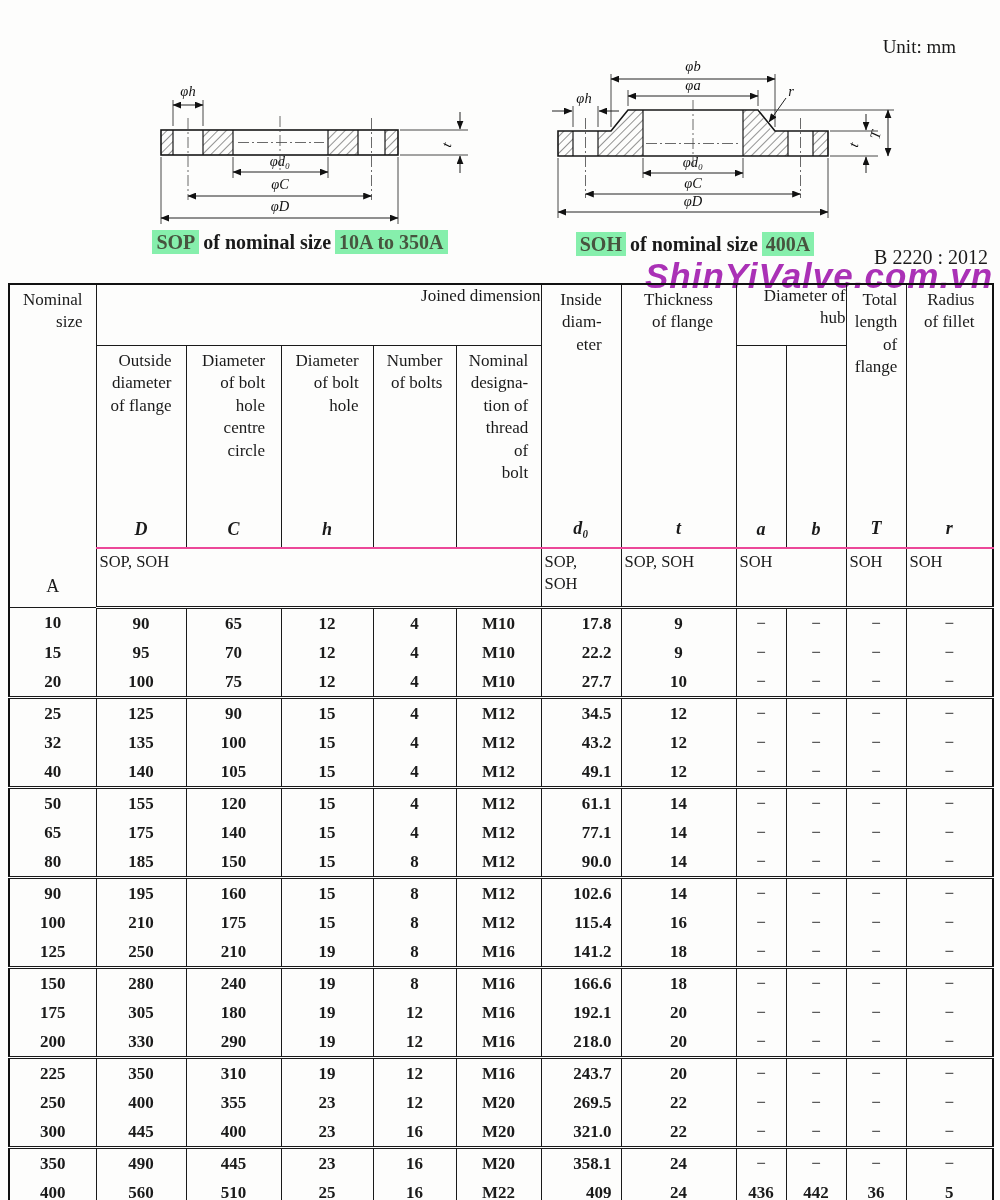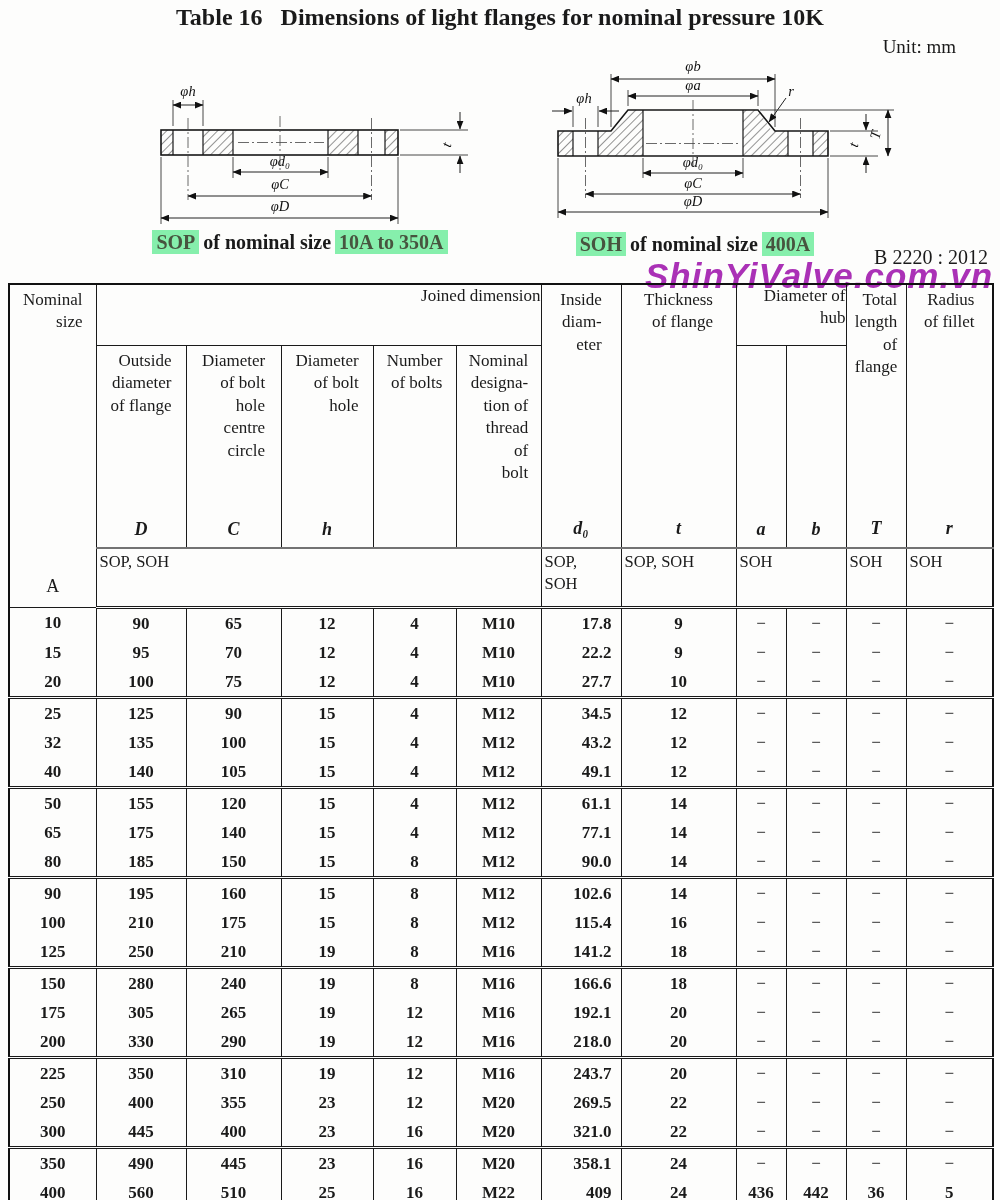--- a/index.html
+++ b/index.html
@@ -43,38 +43,37 @@
   .flange thead th{font-size:17px;line-height:1.32;text-align:right;vertical-align:top;}
   .pre{white-space:pre-line;}
   th.joined{vertical-align:middle;height:60px;}
   th.hubhead{vertical-align:middle;}
   .cellv{display:flex;flex-direction:column;justify-content:space-between;align-items:center;}
   .cv-corner{height:310px;padding:4px 0 5px 0;}
   .cv-tall{height:252px;padding:4px 0 5px 0;}
   .cv-sub{height:192px;padding:4px 0 5px 0;gap:16px;}
   .sym{font-style:italic;font-weight:bold;font-size:18px;}
   tr.typerow th{
-    height:55px;border-top:2px solid #737373;border-bottom:3px double #1a1a1a;
+    height:55px;border-top:2px solid #ec4899;border-bottom:3px double #1a1a1a;
     text-align:left;vertical-align:top;padding:2px 0 0 3px;font-size:16.5px;
   }
   .corner-a{font-size:18px;}
   .flange tbody td{
     height:29px;text-align:center;font-size:17px;font-weight:bold;
     border-top:0;border-bottom:0;vertical-align:middle;
   }
   .flange tbody tr.group-start td{border-top:3px double #1a1a1a;}
   .flange tbody td.num-right{text-align:right;padding-right:9px;}
   .flange tbody td.dash{color:#555;}
 </style>
 </head>
 <body>
 
 <div class="page">
 
-  <h1 class="title"><span>Table 16</span><span class="tmain">Dimensions of light flanges for nominal pressure 10K</span></h1>
 
   <div class="unit">Unit: mm</div>
 
   <svg class="fig fig-sop" width="380" height="172" viewBox="0 0 380 172">
     <defs>
       <pattern id="hatch" patternUnits="userSpaceOnUse" width="6" height="6" patternTransform="rotate(45)">
         <line x1="0" y1="0" x2="0" y2="6" stroke="#3a3a3a" stroke-width="1.1"></line>
       </pattern>
       <marker id="arr" viewBox="0 0 10 8" refX="9.5" refY="4" markerWidth="9" markerHeight="7" orient="auto-start-reverse">
         <path d="M0,0 L10,4 L0,8 z" fill="#111"></path>
@@ -511,21 +510,21 @@
           <td class="num-right">166.6</td>
           <td>18</td>
           <td class="dash">−</td>
           <td class="dash">−</td>
           <td class="dash">−</td>
           <td class="dash">−</td>
         </tr>
         <tr>
           <td>175</td>
           <td>305</td>
-          <td>265</td>
+          <td>180</td>
           <td>19</td>
           <td>12</td>
           <td>M16</td>
           <td class="num-right">192.1</td>
           <td>20</td>
           <td class="dash">−</td>
           <td class="dash">−</td>
           <td class="dash">−</td>
           <td class="dash">−</td>
         </tr>

